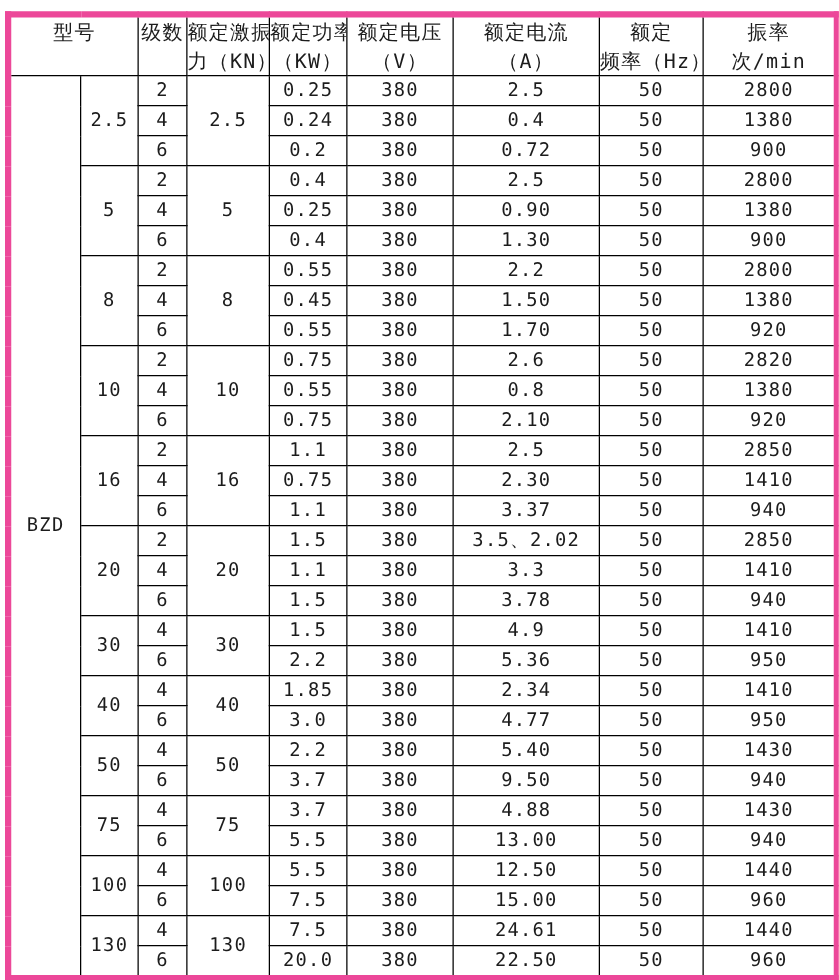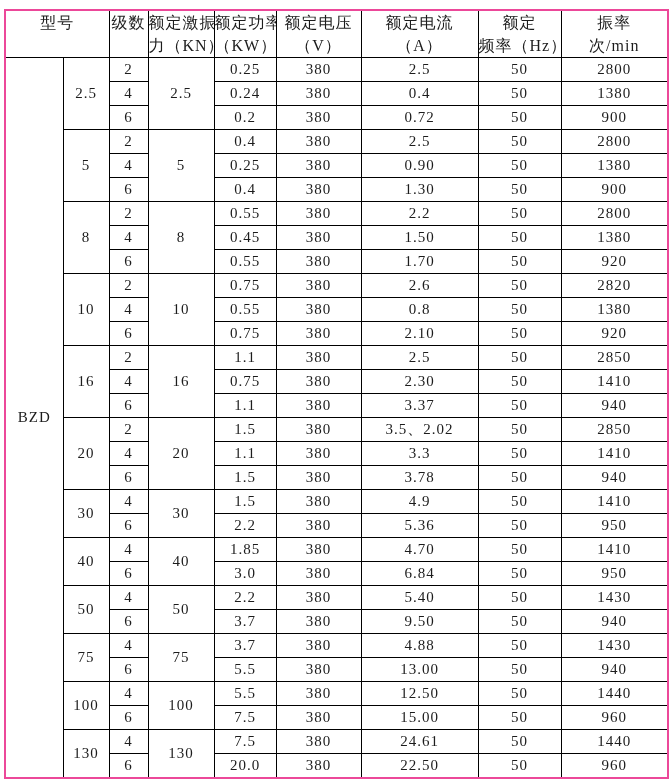--- a/index.html
+++ b/index.html
@@ -13,23 +13,22 @@
     font-family: "DejaVu Sans Mono", "DejaVu Sans", monospace;
     color: #1c1c1c;
   }
   .table-wrap {
     padding: 9px 0 0 4px;
   }
   table.spec {
     border-collapse: collapse;
     table-layout: fixed;
     width: 663px;
-    border: 2px solid #ec4899;
+    border: 5px solid #ec4899;
     background: #fff;
-    font-family: Liberation Serif, serif;
   }
   table.spec th,
   table.spec td {
     border: 1px solid #000;
     text-align: center;
     vertical-align: middle;
     padding: 0;
     overflow: hidden;
     white-space: nowrap;
   }
@@ -282,29 +281,29 @@
           <td>5.36</td>
           <td>50</td>
           <td>950</td>
         </tr>
         <tr>
           <td rowspan="2" class="merged">40</td>
           <td>4</td>
           <td rowspan="2" class="merged">40</td>
           <td>1.85</td>
           <td>380</td>
-          <td>4.70</td>
+          <td>2.34</td>
           <td>50</td>
           <td>1410</td>
         </tr>
         <tr>
           <td>6</td>
           <td>3.0</td>
           <td>380</td>
-          <td>6.84</td>
+          <td>4.77</td>
           <td>50</td>
           <td>950</td>
         </tr>
         <tr>
           <td rowspan="2" class="merged">50</td>
           <td>4</td>
           <td rowspan="2" class="merged">50</td>
           <td>2.2</td>
           <td>380</td>
           <td>5.40</td>

